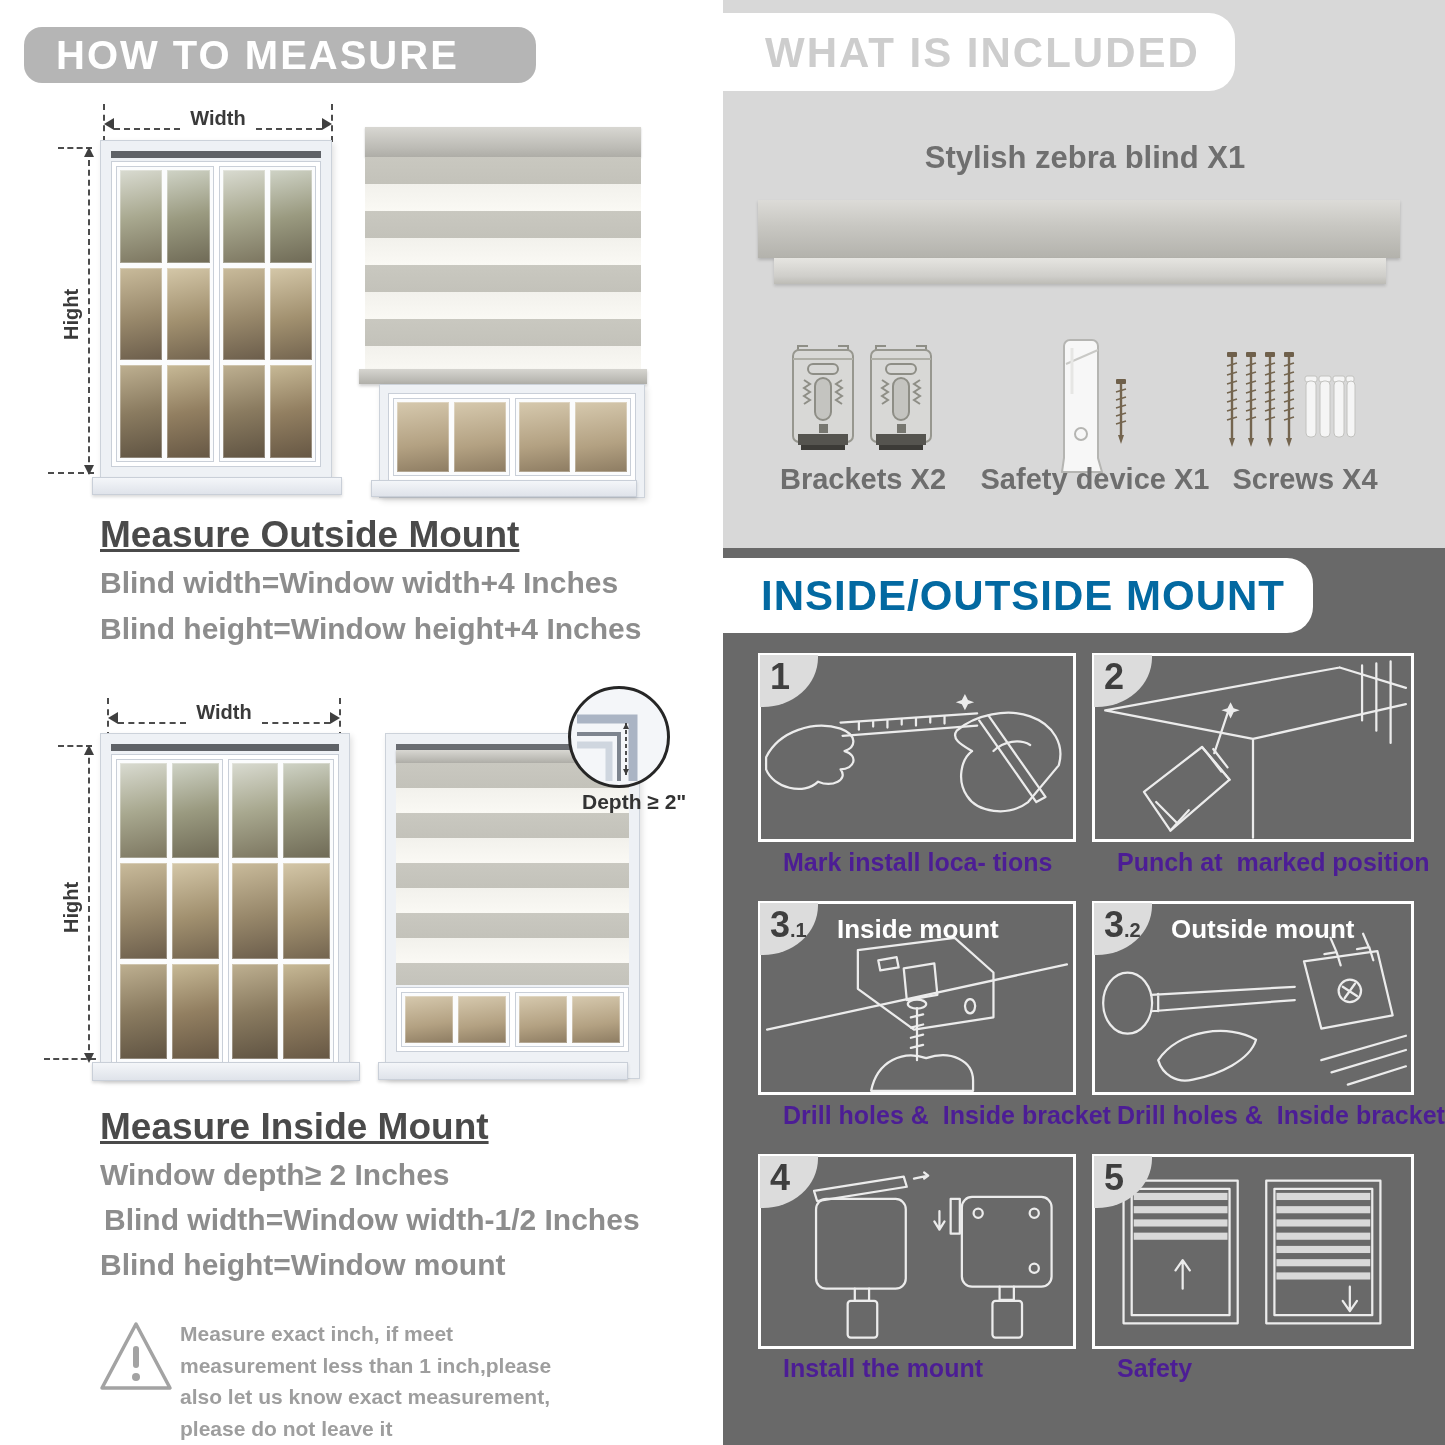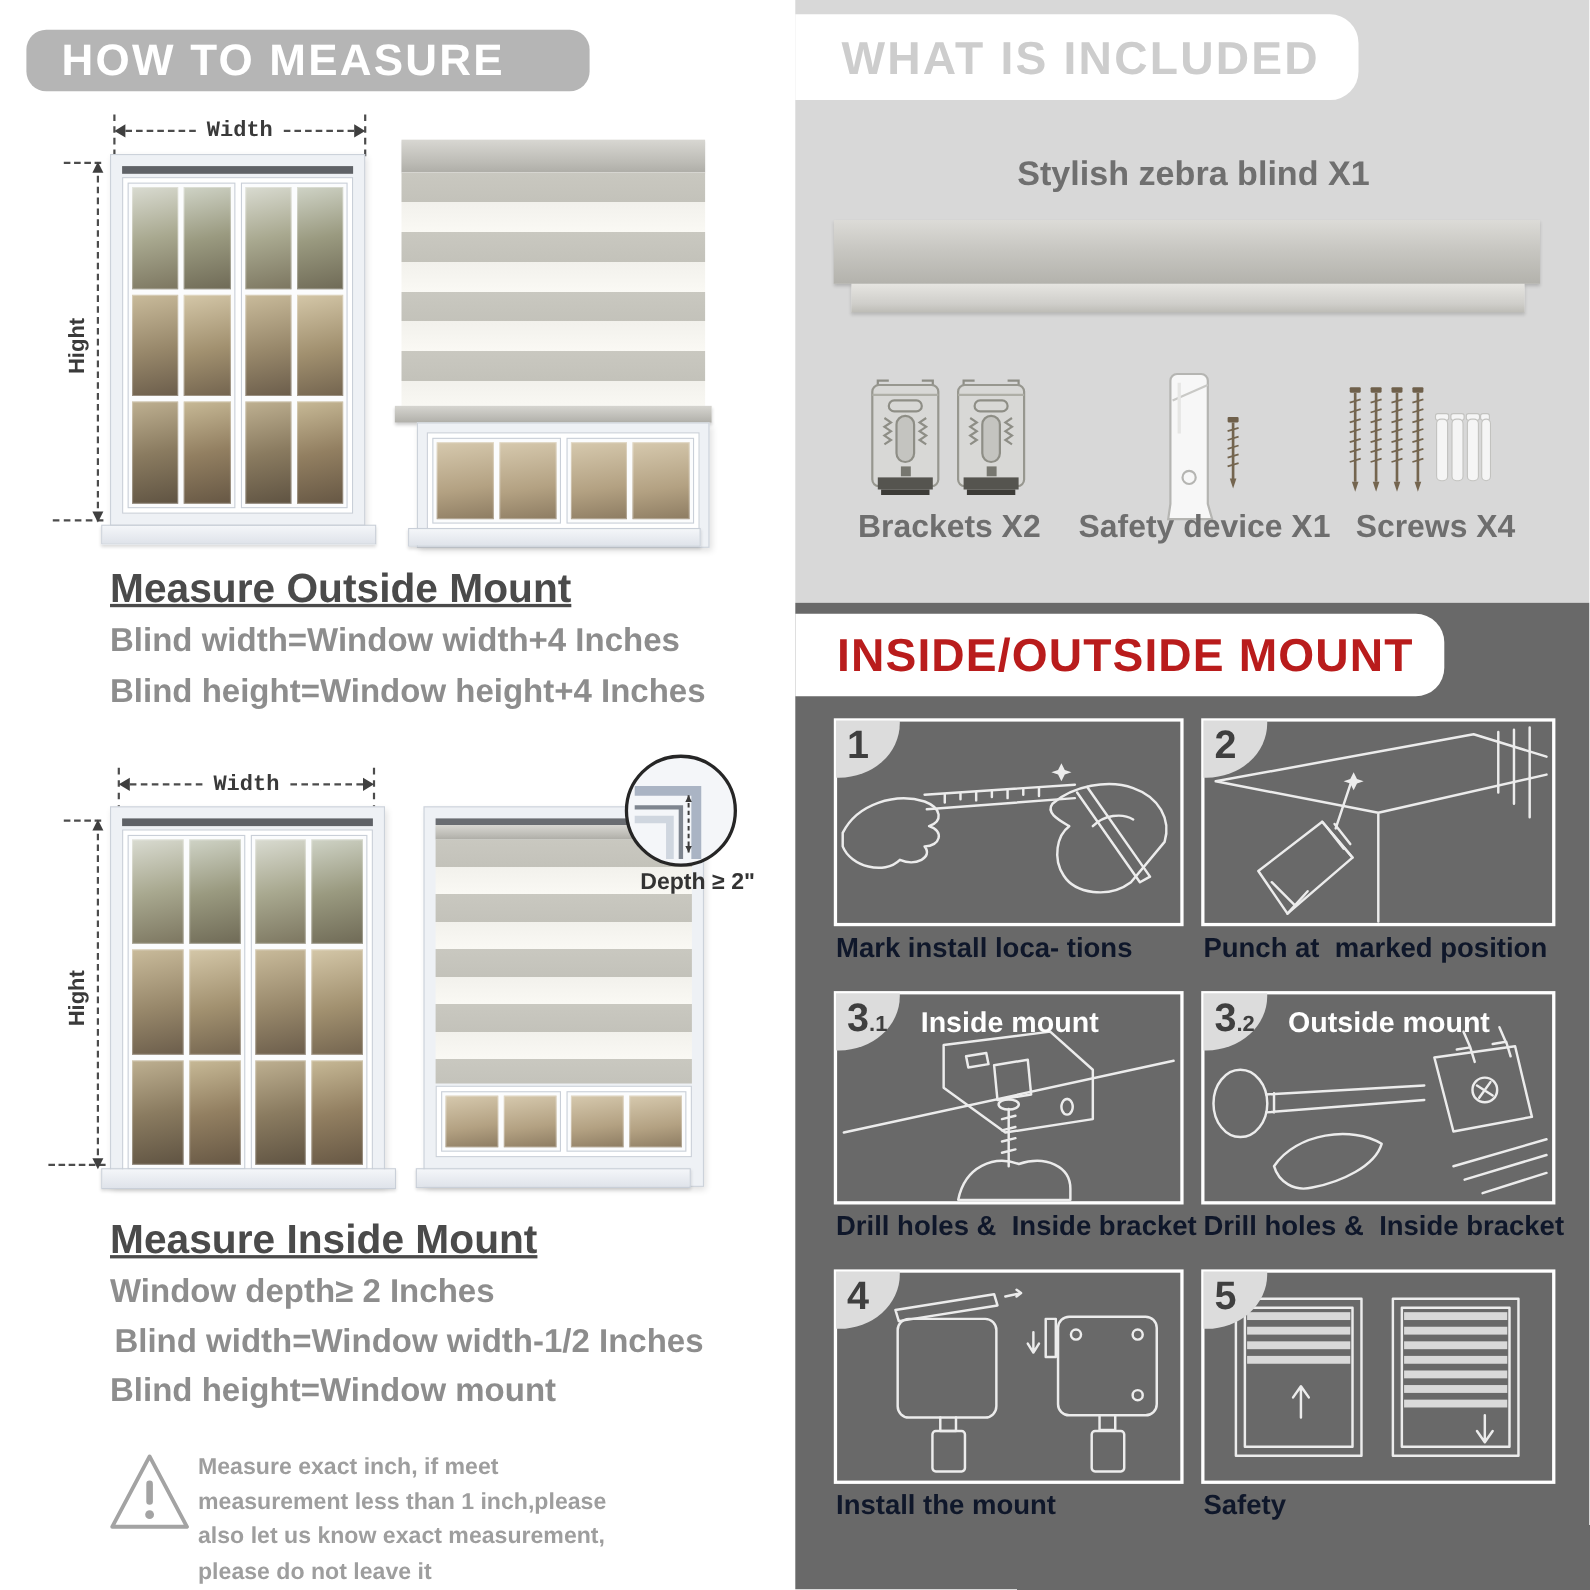--- a/index.html
+++ b/index.html
@@ -6,21 +6,21 @@
   body{width:1445px;height:1445px;position:relative;overflow:hidden;background:#ffffff;
        font-family:"Liberation Sans",sans-serif;}
   .abs{position:absolute;}
 
   
   .htm-badge{left:24px;top:27px;width:480px;height:56px;background:#b5b5b5;border-radius:18px;
              color:#fff;font-weight:bold;font-size:40px;letter-spacing:2px;line-height:57px;padding-left:32px;}
   .wii-badge{left:723px;top:13px;width:470px;height:78px;background:#ffffff;border-radius:0 26px 26px 0;
              color:#cdcdcd;font-weight:bold;font-size:42px;letter-spacing:2px;line-height:79px;padding-left:42px;}
   .iom-badge{left:723px;top:558px;width:552px;height:75px;background:#ffffff;border-radius:0 26px 26px 0;
-             color:#b91c1c;font-weight:bold;font-size:42px;line-height:76px;padding-left:38px;letter-spacing:1px;}
+             color:#0369a1;font-weight:bold;font-size:42px;line-height:76px;padding-left:38px;letter-spacing:1px;}
   .sec-head{font-weight:bold;font-size:37px;color:#4a4a4a;white-space:nowrap;text-decoration:underline;}
   .sec-line{font-weight:bold;font-size:30px;color:#8d8d8d;white-space:nowrap;}
 
   
   .right-top{left:723px;top:0;width:722px;height:548px;background:#d8d8d8;}
   .right-bottom{left:723px;top:548px;width:722px;height:897px;background:#696969;}
   .product-label{left:850px;top:140px;width:470px;text-align:center;font-weight:bold;font-size:31px;color:#6f6f6f;}
   .headrail{left:758px;top:200px;width:642px;height:58px;
             background:linear-gradient(180deg,#dcdbd7 0%,#c8c7c2 45%,#b3b2ac 100%);
             box-shadow:0 2px 3px rgba(0,0,0,.18);}
@@ -29,25 +29,25 @@
             box-shadow:0 2px 3px rgba(0,0,0,.15);}
   .item-label{font-weight:bold;font-size:29px;color:#6e6e6e;text-align:center;white-space:nowrap;}
 
   
   .step-panel{border:3px solid #ffffff;background:#696969;}
   .step-badge{position:absolute;left:-1px;top:-1px;width:58px;height:52px;background:#dcdcdc;
               border-radius:0 0 95% 0;}
   .step-num{position:absolute;left:10px;top:1px;font-weight:bold;font-size:36px;color:#3f3f3f;}
   .step-sub{font-size:20px;font-weight:bold;color:#3f3f3f;}
   .step-title{position:absolute;left:76px;top:10px;color:#ffffff;font-weight:bold;font-size:26px;white-space:pre;}
-  .step-caption{color:#0f172a;font-weight:bold;font-size:25px;white-space:pre;}
+  .step-caption{color:#4c1d95;font-weight:bold;font-size:25px;white-space:pre;margin-left:23px;}
   .art{position:absolute;left:0;top:0;width:100%;height:100%;}
 
   
-  .h-arrow{display:flex;align-items:center;font-family:Liberation Mono, monospace;}
+  .h-arrow{display:flex;align-items:flex-end;}
   .h-arrow .dash{flex:1;height:0;border-top:2px dashed #4c4c4c;}
   .h-arrow .lbl{margin:0 10px;font-weight:bold;font-size:20px;color:#3a3a3a;}
   .ah{width:0;height:0;display:inline-block;}
   .ah-left{border-top:6px solid transparent;border-bottom:6px solid transparent;border-right:10px solid #3f3f3f;}
   .ah-right{border-top:6px solid transparent;border-bottom:6px solid transparent;border-left:10px solid #3f3f3f;}
   .v-line{border-left:2px dashed #4c4c4c;width:0;}
   .v-ah-up{position:absolute;left:-6px;top:-3px;width:0;height:0;
            border-left:5px solid transparent;border-right:5px solid transparent;border-bottom:10px solid #3f3f3f;}
   .v-ah-down{position:absolute;left:-6px;bottom:-3px;width:0;height:0;
            border-left:5px solid transparent;border-right:5px solid transparent;border-top:10px solid #3f3f3f;}

